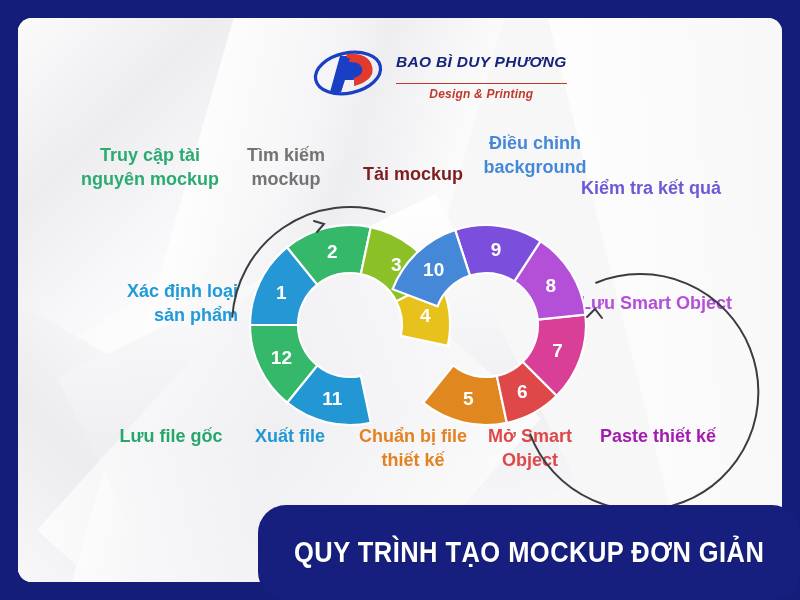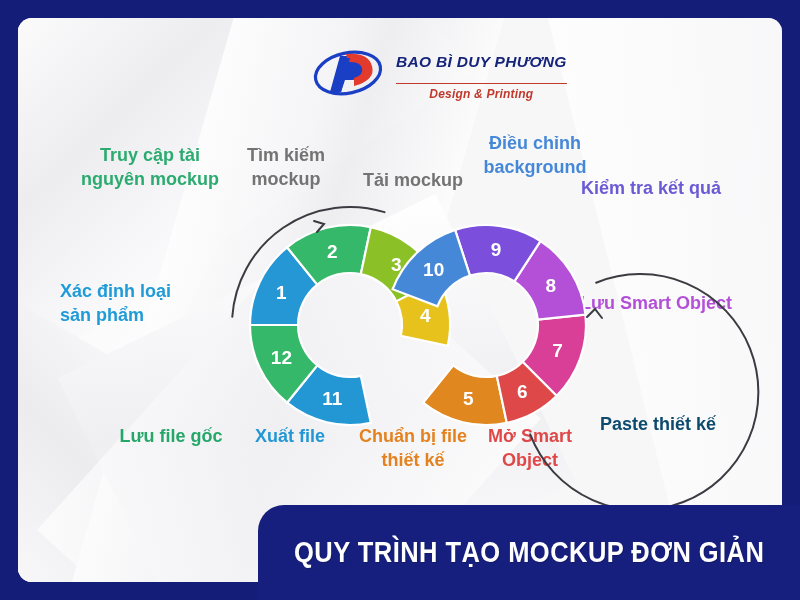--- a/index.html
+++ b/index.html
@@ -138,21 +138,21 @@
 
   
   .lbl {
     position: absolute;
     font-size: 18px;
     font-weight: bold;
     line-height: 1.32;
     white-space: pre-line;
   }
   .ctr { text-align: center; }
-  .rgt { }
+  .rgt { text-align: right; }
   .lft { text-align: left; }
 
   
   #wheel {
     position: absolute;
     left: 0;
     top: 0;
     width: 764px;
     height: 564px;
   }
@@ -170,20 +170,21 @@
     position: absolute;
     left: 258px;
     top: 505px;
     width: 542px;
     height: 95px;
     background: #161f7d;
     border-top-left-radius: 26px;
     display: flex;
     align-items: center;
     justify-content: center;
+    border-radius: 28px;
   }
   #banner-title {
     color: #ffffff;
     font-size: 29px;
     font-weight: bold;
     letter-spacing: .5px;
     transform: scaleX(.88);
     white-space: nowrap;
     text-shadow: 1px 1px 0 rgba(0,0,0,.18);
   }
@@ -215,26 +216,26 @@
       </div>
     </div>
 
     <div id="labels-layer">
         <div class="lbl rgt" style="left: 42px; top: 262px; width: 178px; color: rgb(31, 155, 216);">Xác định loại
 sản phẩm</div>
         <div class="lbl ctr" style="left: 62px; top: 126px; width: 140px; color: rgb(44, 171, 112);">Truy cập tài
 nguyên mockup</div>
         <div class="lbl ctr" style="left: 208px; top: 126px; width: 120px; color: #737373;">Tìm kiếm
 mockup</div>
-        <div class="lbl ctr" style="left: 330px; top: 151px; width: 130px; color: #737373;">Tải mockup</div>
+        <div class="lbl ctr" style="left: 330px; top: 145px; width: 130px; color: #7f1d1d;">Tải mockup</div>
         <div class="lbl ctr" style="left: 330px; top: 407px; width: 130px; color: rgb(227, 130, 31);">Chuẩn bị file
 thiết kế</div>
         <div class="lbl ctr" style="left: 452px; top: 407px; width: 120px; color: rgb(223, 72, 72);">Mở Smart
 Object</div>
-        <div class="lbl ctr" style="left: 570px; top: 395px; width: 140px; color: #0c4a6e;">Paste thiết kế</div>
+        <div class="lbl ctr" style="left: 570px; top: 407px; width: 140px; color: #a21caf;">Paste thiết kế</div>
         <div class="lbl lft" style="left: 562px; top: 274px; width: 160px; color: rgb(180, 80, 216);">Lưu Smart Object</div>
         <div class="lbl ctr" style="left: 558px; top: 145px; width: 150px; color: rgb(107, 90, 214); margin-top: 14px;">Kiểm tra kết quả</div>
         <div class="lbl ctr" style="left: 452px; top: 114px; width: 130px; color: rgb(69, 136, 216);">Điều chỉnh
 background</div>
         <div class="lbl ctr" style="left: 212px; top: 407px; width: 120px; color: rgb(35, 151, 212);">Xuất file</div>
         <div class="lbl ctr" style="left: 88px; top: 407px; width: 130px; color: rgb(38, 167, 106);">Lưu file gốc</div>
       </div>
 
     <svg id="wheel" viewBox="0 0 764 564">
       <g id="seg-layer">

